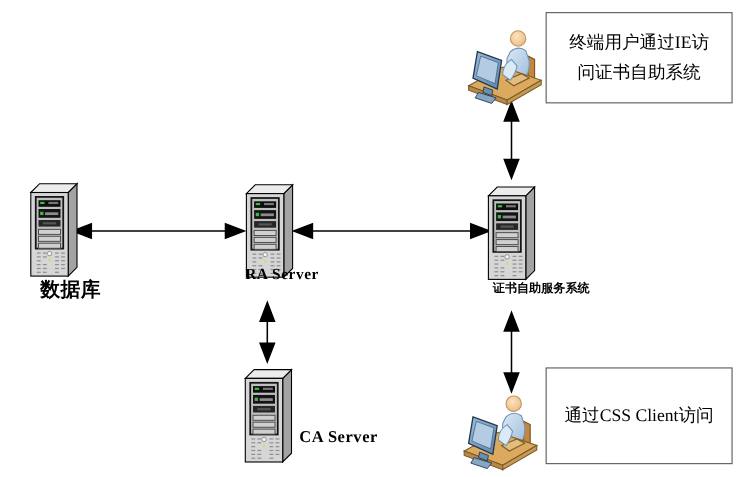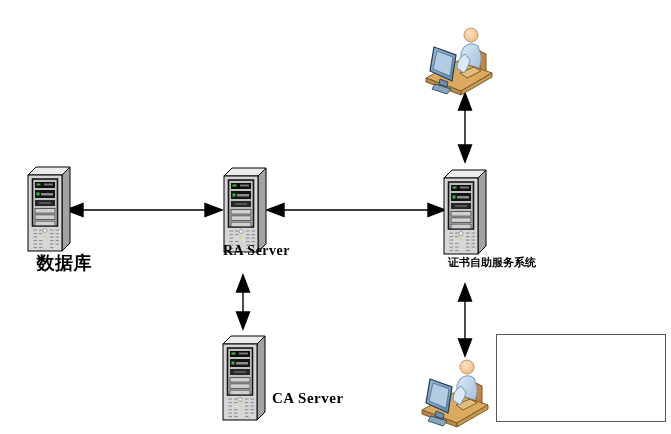--- a/index.html
+++ b/index.html
@@ -159,17 +159,22 @@
   <div class="abs node-label label-ca">CA Server</div>
 
   <svg class="abs icon-user" style="left:424px;top:21px">
       <use href="#user-sym"></use>
     </svg>
 
   <svg class="abs icon-user" style="left:420px;top:353px">
       <use href="#user-sym"></use>
     </svg>
 
+  <div class="abs callout callout-ie">
+    <div>终端用户通过IE访</div>
+    <div>问证书自助系统</div>
+  </div>
 
   <div class="abs callout callout-cssclient">
+    <div>通过CSS Client访问</div>
   </div>
 
 </div>
 
 </body></html>

